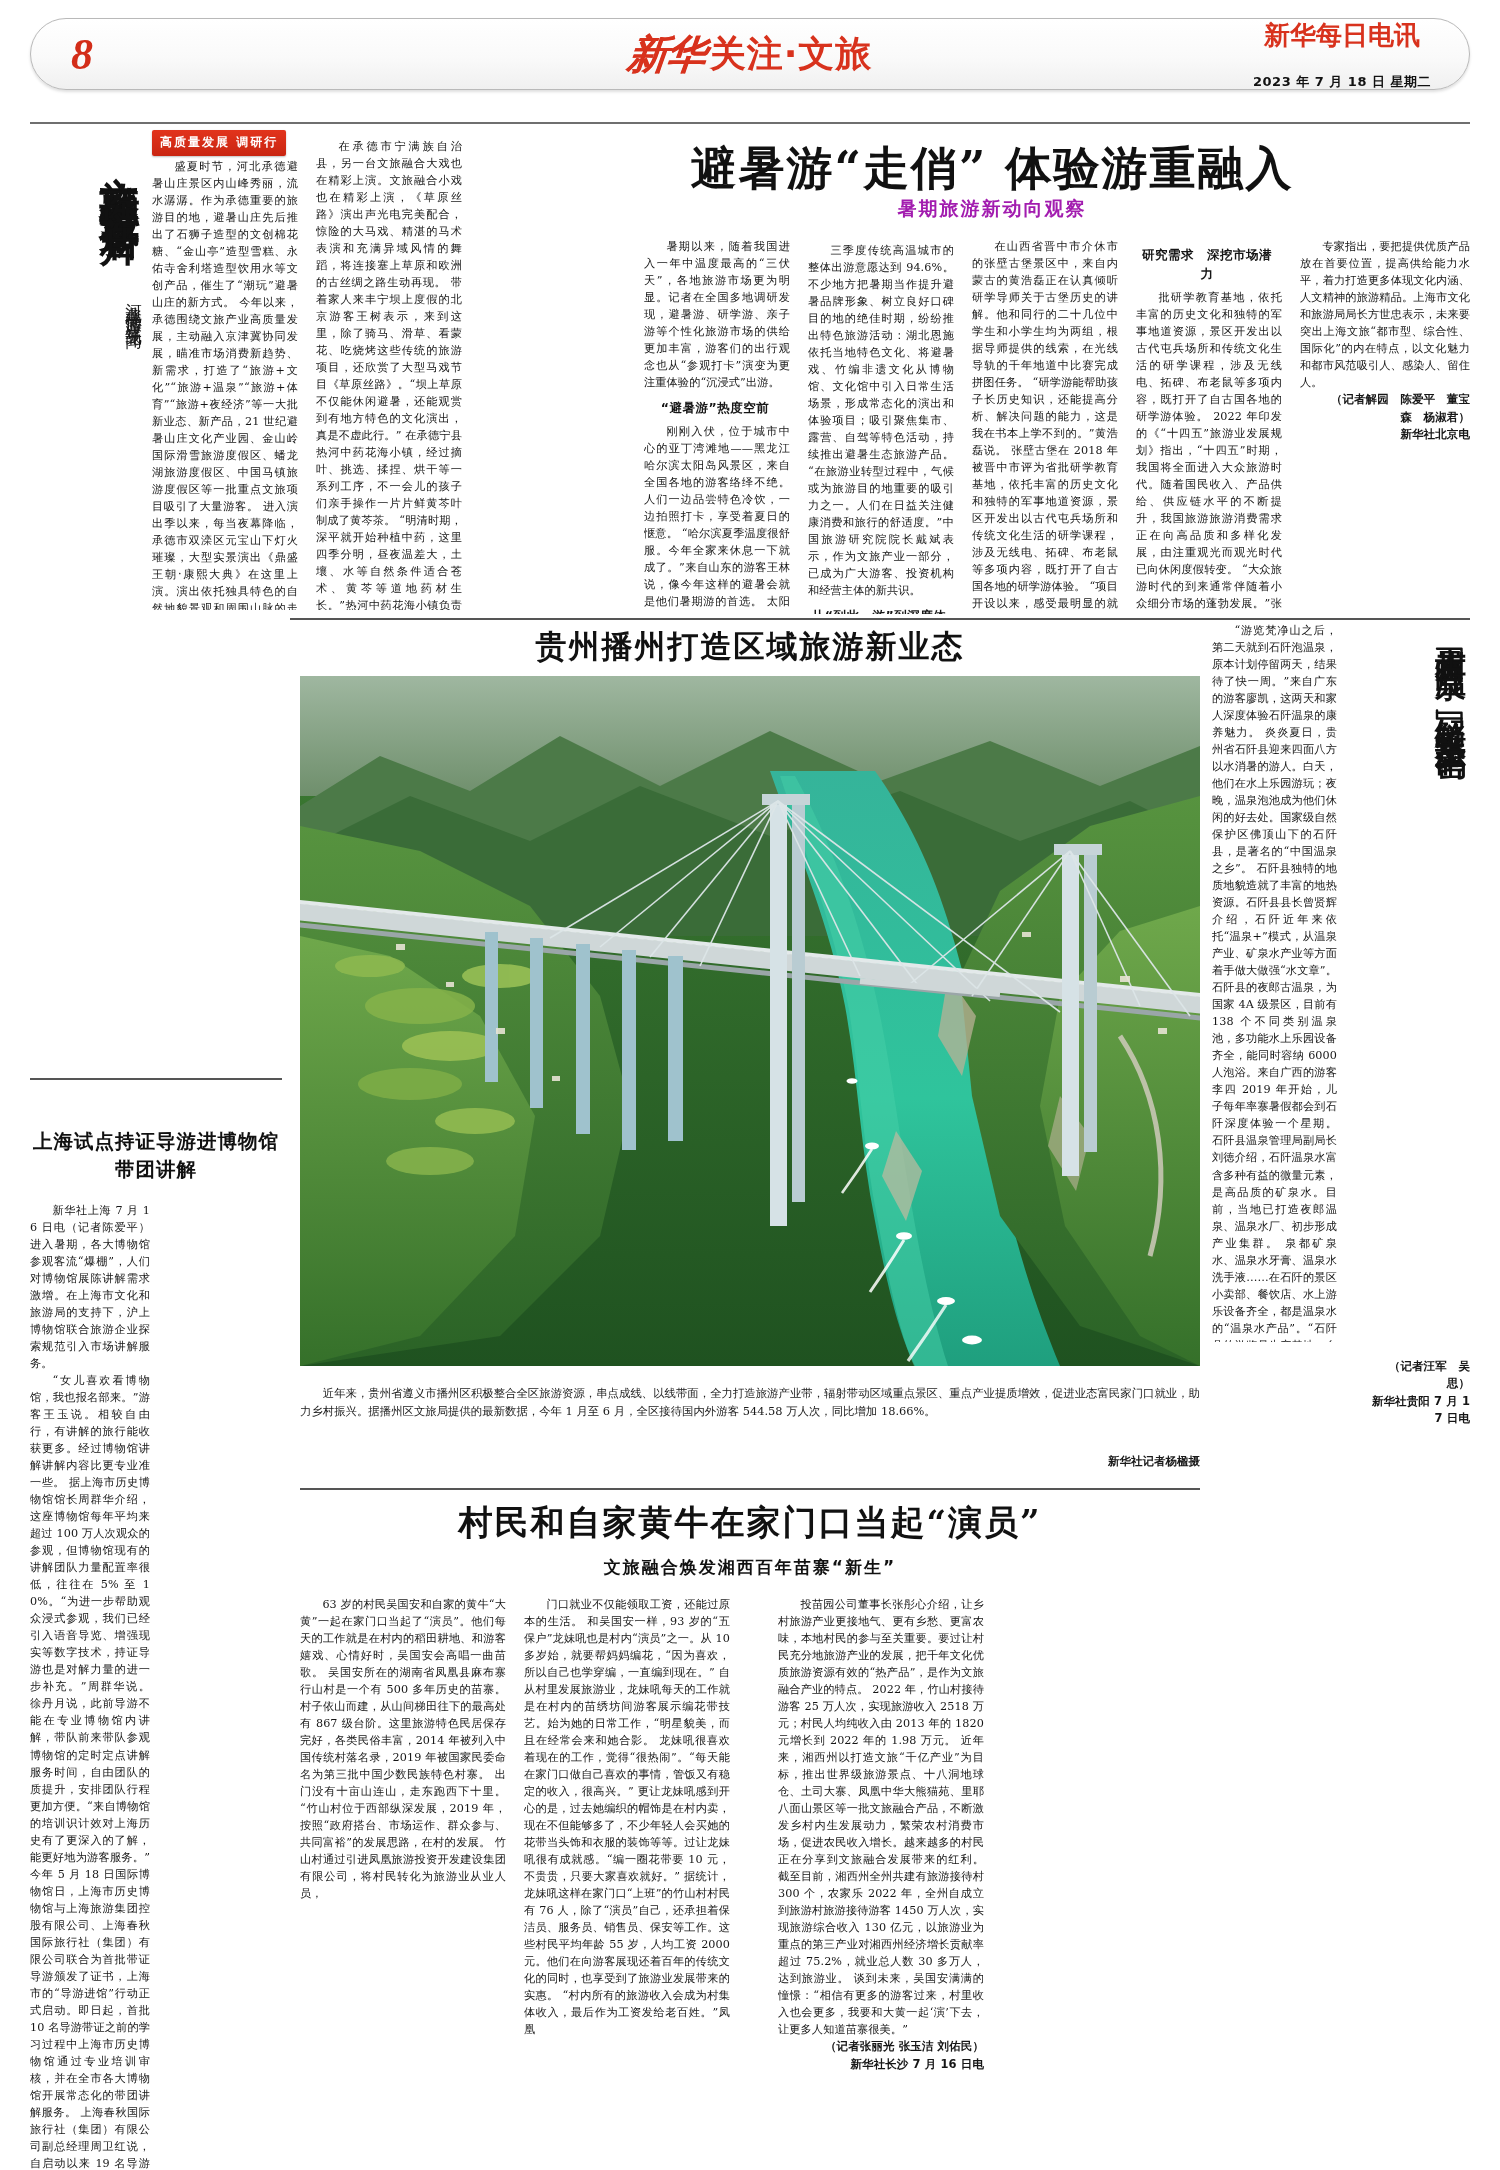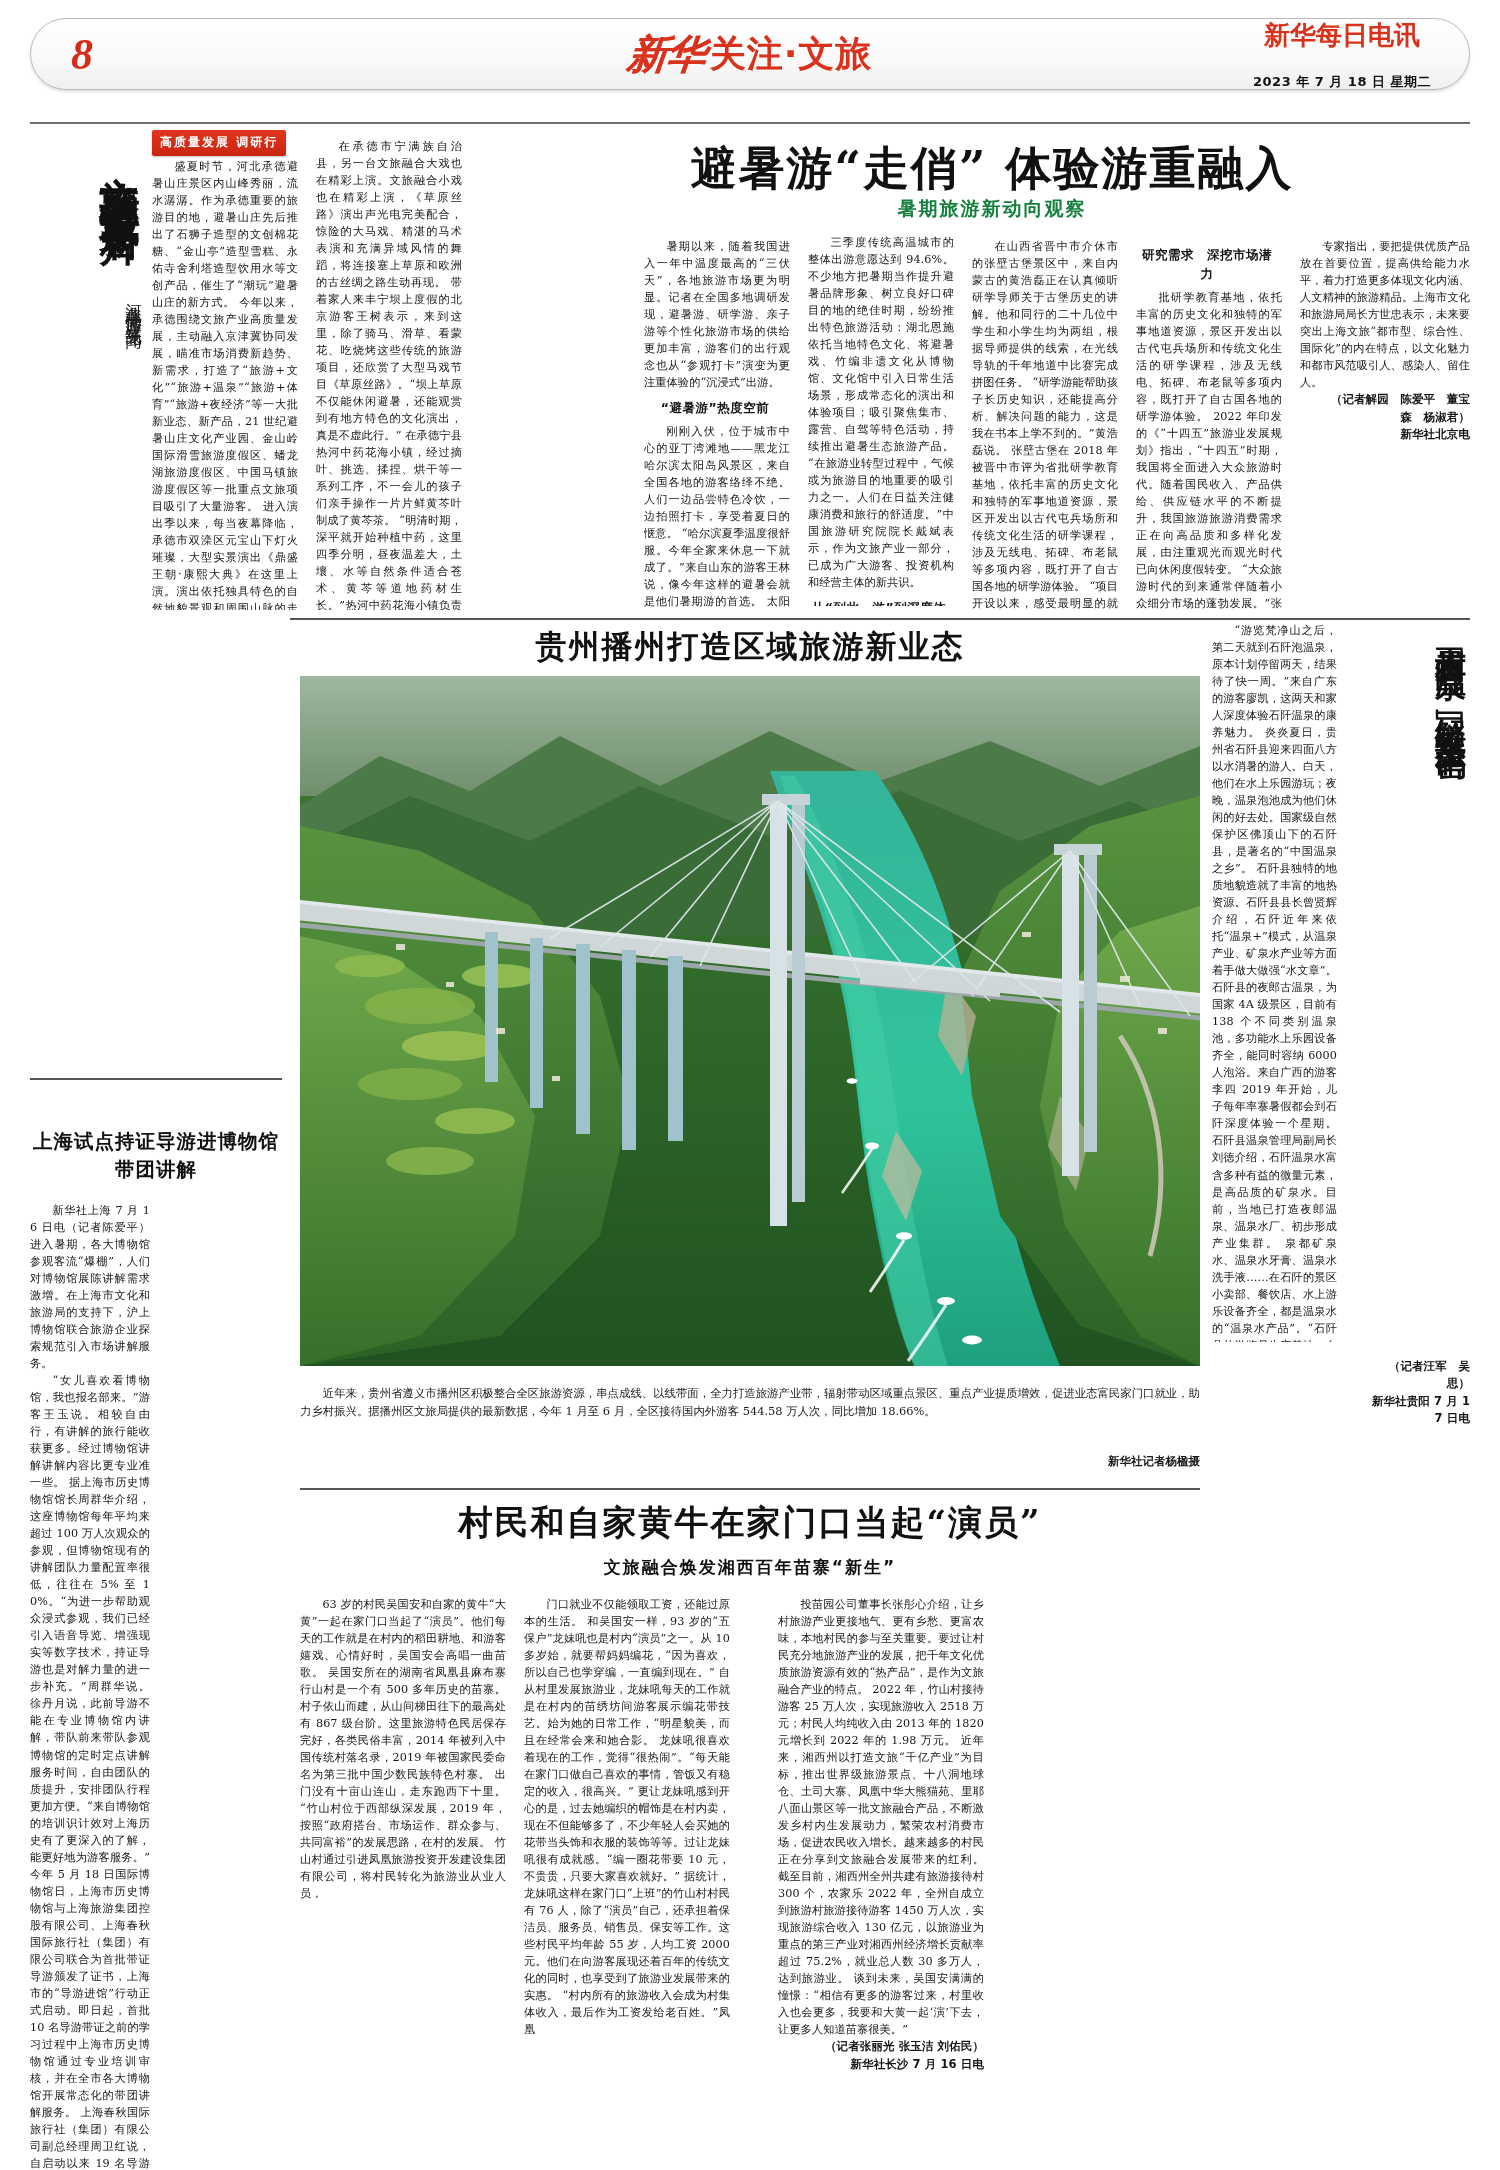--- a/index.html
+++ b/index.html
@@ -141,24 +141,24 @@
     color:#111;
     white-space:nowrap;
   }
   .mainsub {
     position:absolute; left:612px; top:66px; width:700px;
     text-align:center;
     font-family:Liberation Sans, sans-serif;
     font-weight:bold;
     font-size:19px;
     letter-spacing:2px;
-    color:#15803d;
+    color:#a21caf;
   }
   .tcol.c4 { left:614px; top:108px; height:372px;}
-  .tcol.c5 { left:778px; top:104px; height:372px;}
+  .tcol.c5 { left:778px; top:112px; height:372px;}
   .tcol.c6 { left:942px; top:108px; height:372px;}
   .tcol.c7 { left:1106px; top:108px; height:372px;}
   .tcol.c8 { left:1270px; top:108px; height:372px; width:170px;}
 
   
   .mid-rule { position:absolute; left:290px; right:30px; top:600px; height:1.5px; background:#555; }
   .midhead {
     position:absolute; left:300px; top:608px; width:900px;
     text-align:center;
     font-family:"DejaVu Serif","Liberation Serif",serif;

